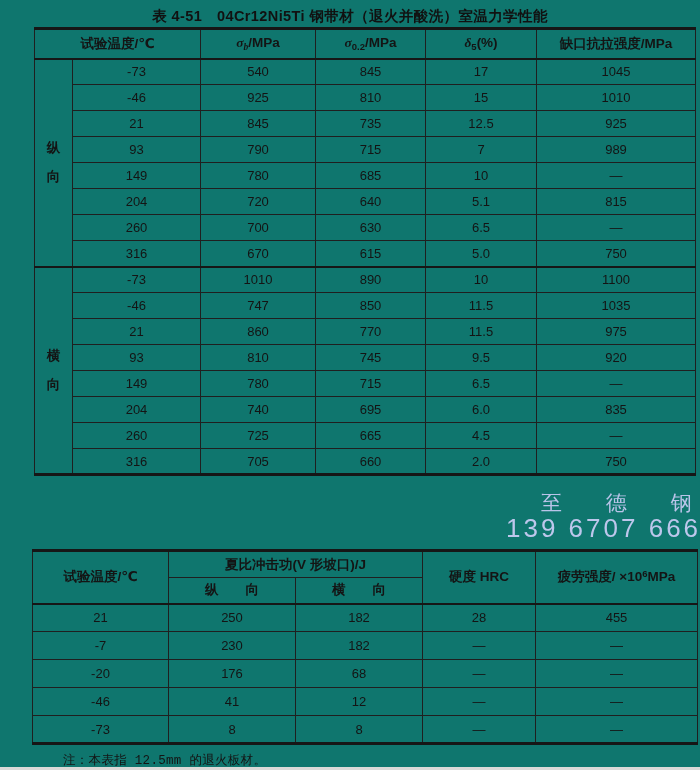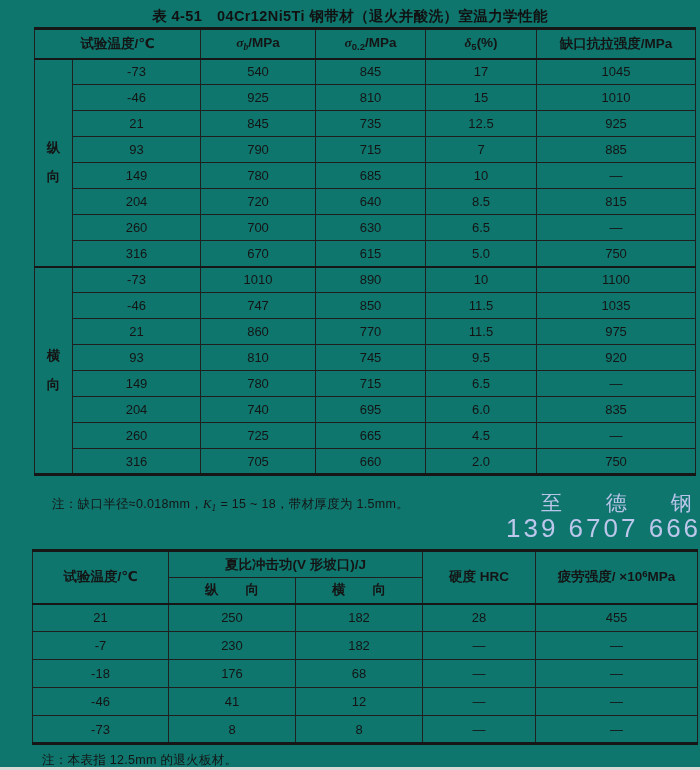--- a/index.html
+++ b/index.html
@@ -40,21 +40,21 @@
   #table2 thead tr.subhdr th { height:26px; }
   #table2 tbody tr:first-child td { border-top:2px solid #161616; }
   #table2 tbody td { height:28px; }
 
   .it { font-style:italic; font-family:"Liberation Serif","DejaVu Serif",serif; }
   sub { font-size:9.5px; vertical-align:-3px; }
   sup { font-size:9.5px; vertical-align:4px; }
 
   .note { position:absolute; font-size:12.5px; color:#141414; letter-spacing:0.3px; }
   #note1 { left:52px; top:496px; }
-  #note2 { left:42px; top:752px; }
+  #note2 { left:63px; top:752px;font-family:Liberation Mono, monospace; }
 
   .watermark { position:absolute; color:#b9c4e9; pointer-events:none; line-height:1; }
   #wm1 { left:541px; top:492px; font-size:21px; letter-spacing:19px; white-space:nowrap; }
   #wm2 { left:506px; top:515px; font-size:26px; letter-spacing:3px; color:#bdc7ec; white-space:nowrap; }
 
   .scan-edge { position:absolute; left:0; bottom:0; width:700px; height:3px;
                background:#dadad8; }
 </style>
 </head>
 <body>
@@ -107,34 +107,34 @@
         <td>845</td>
         <td>735</td>
         <td>12.5</td>
         <td>925</td>
       </tr>
       <tr>
         <td>93</td>
         <td>790</td>
         <td>715</td>
         <td>7</td>
-        <td>885</td>
+        <td>989</td>
       </tr>
       <tr>
         <td>149</td>
         <td>780</td>
         <td>685</td>
         <td>10</td>
         <td>—</td>
       </tr>
       <tr>
         <td>204</td>
         <td>720</td>
         <td>640</td>
-        <td>8.5</td>
+        <td>5.1</td>
         <td>815</td>
       </tr>
       <tr>
         <td>260</td>
         <td>700</td>
         <td>630</td>
         <td>6.5</td>
         <td>—</td>
       </tr>
       <tr>
@@ -202,21 +202,20 @@
       <tr>
         <td>316</td>
         <td>705</td>
         <td>660</td>
         <td>2.0</td>
         <td>750</td>
       </tr>
     </tbody>
   </table>
 
-  <div id="note1" class="note"><span>注：缺口半径≈0.018mm，</span><span class="it">K</span><sub class="it">1</sub><span> = 15 ~ 18，带材厚度为 1.5mm。</span></div>
 
 
   <table id="table2">
     <colgroup>
       <col style="width:136px">
         <col style="width:127px">
         <col style="width:127px">
       <col style="width:113px">
         <col style="width:162px">
     </colgroup>
@@ -241,21 +240,21 @@
         <td>455</td>
       </tr>
       <tr>
         <td>-7</td>
         <td>230</td>
         <td>182</td>
         <td>—</td>
         <td>—</td>
       </tr>
       <tr>
-        <td>-18</td>
+        <td>-20</td>
         <td>176</td>
         <td>68</td>
         <td>—</td>
         <td>—</td>
       </tr>
       <tr>
         <td>-46</td>
         <td>41</td>
         <td>12</td>
         <td>—</td>

